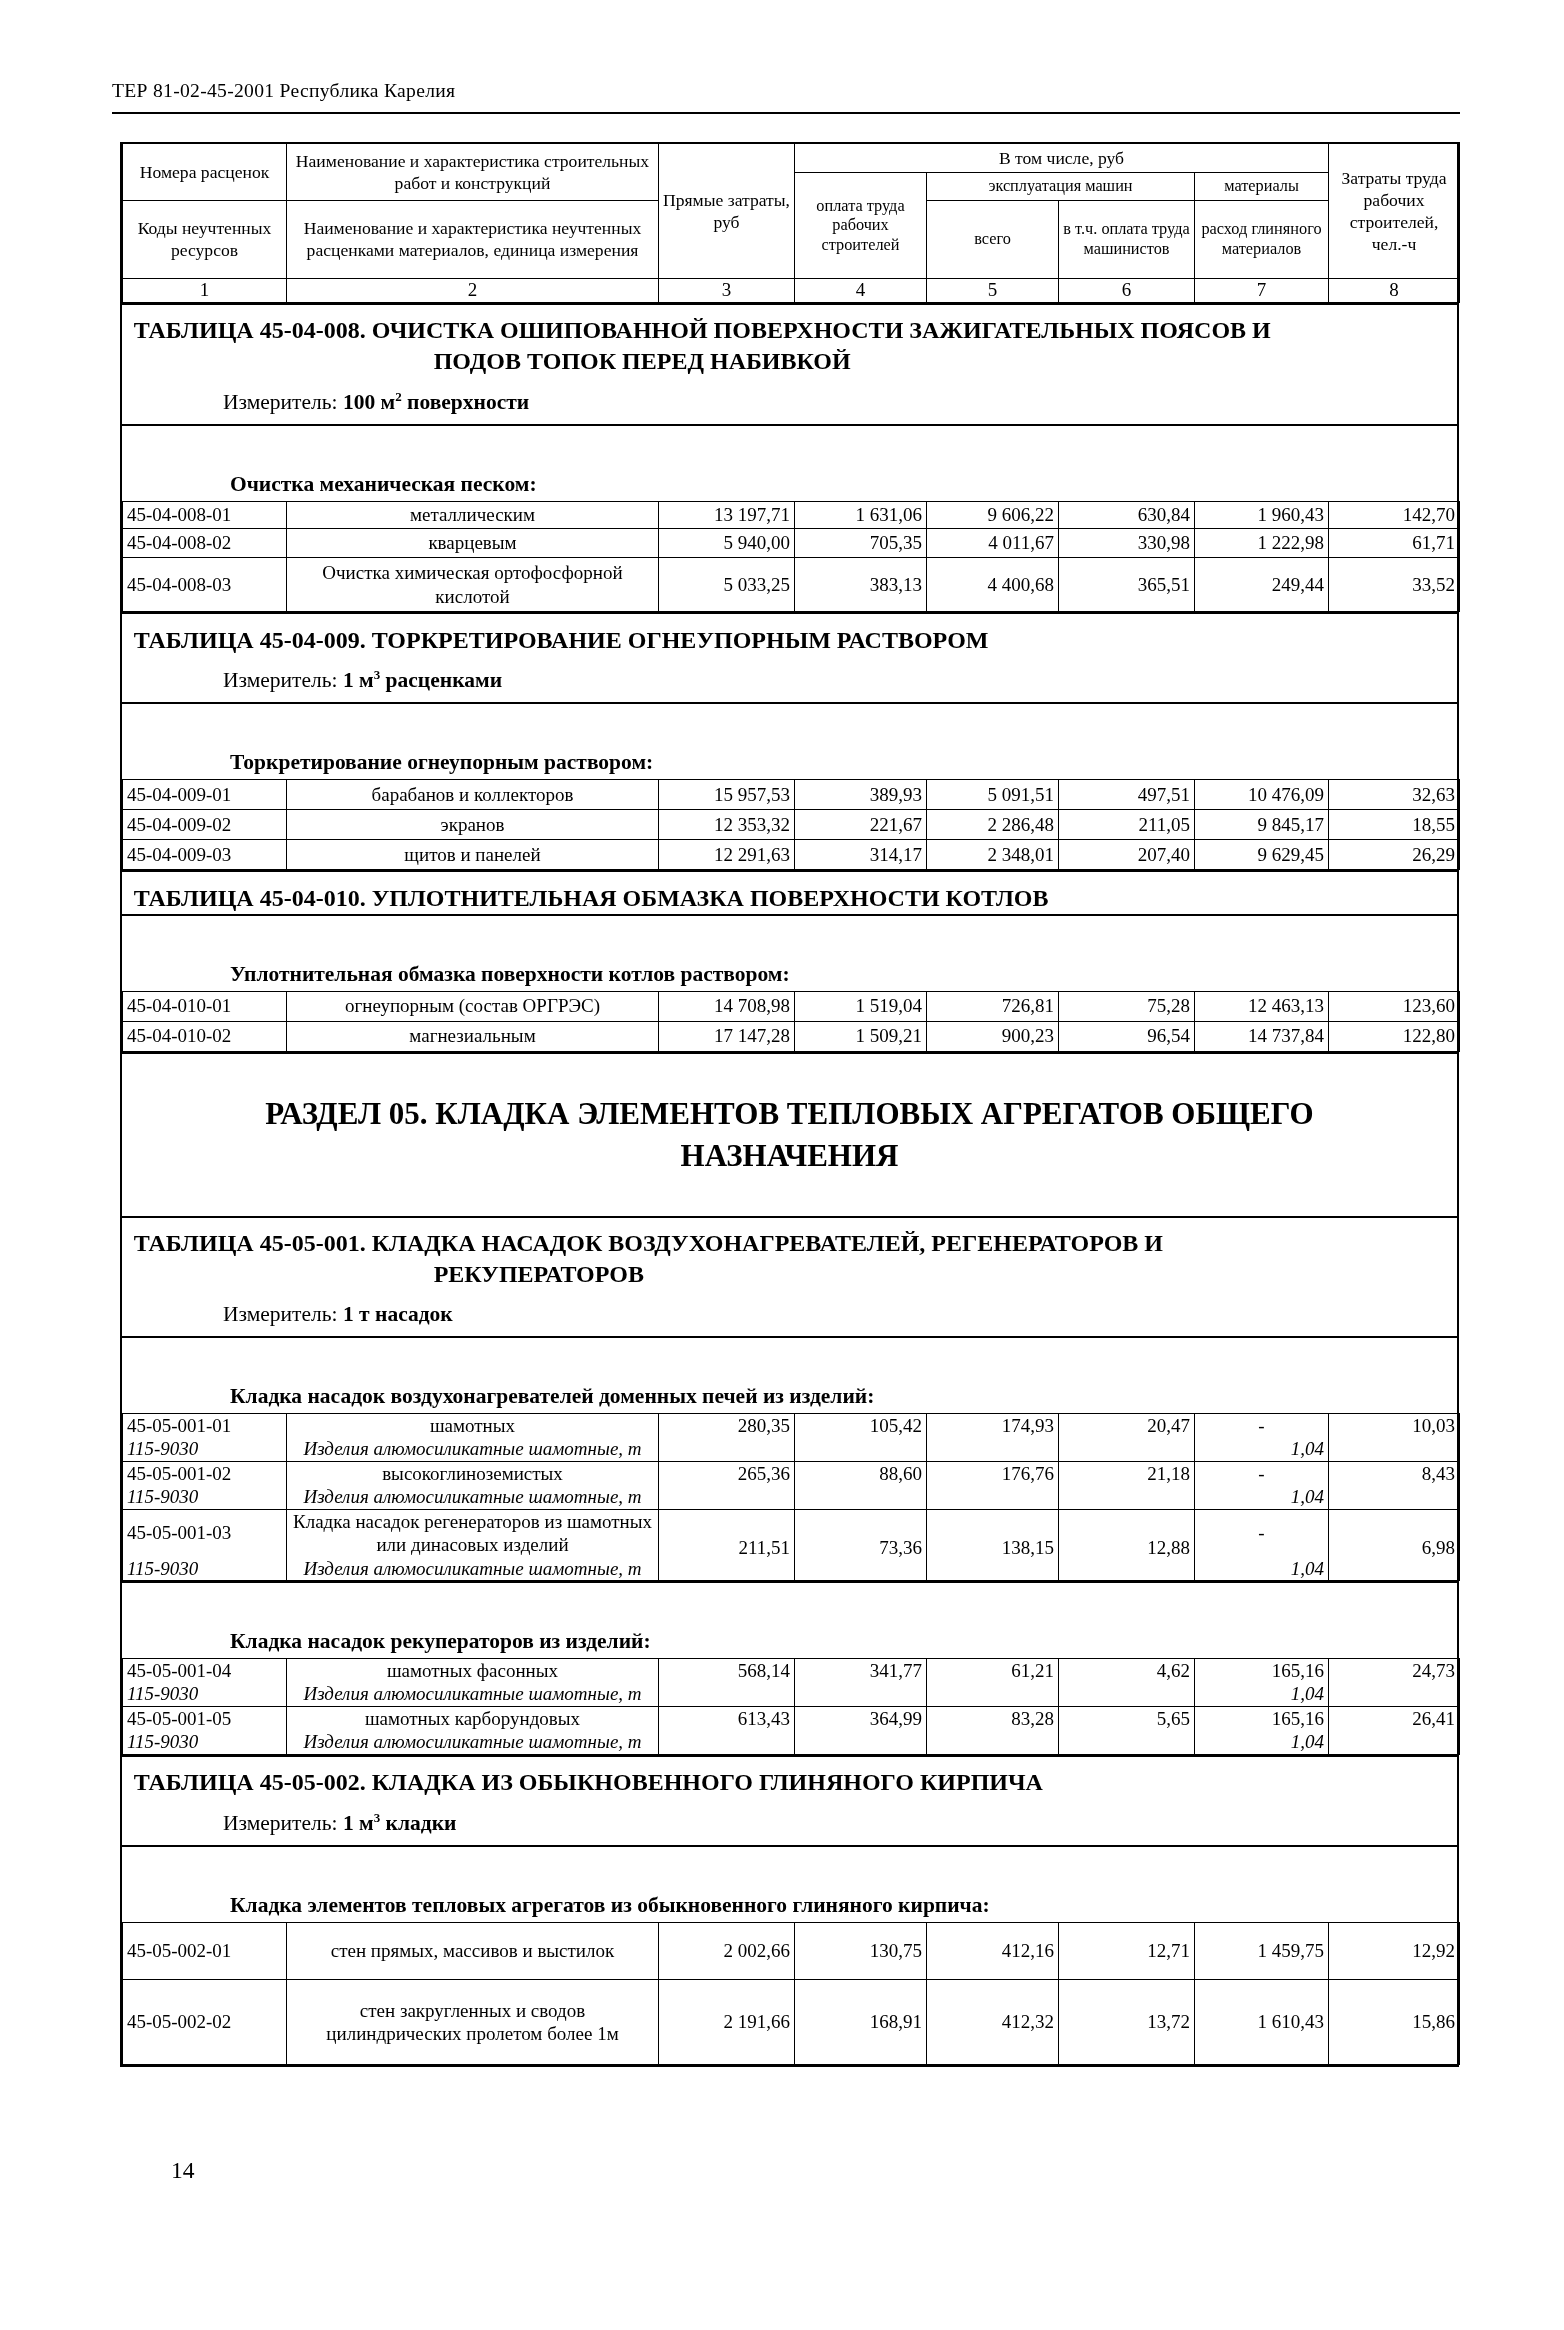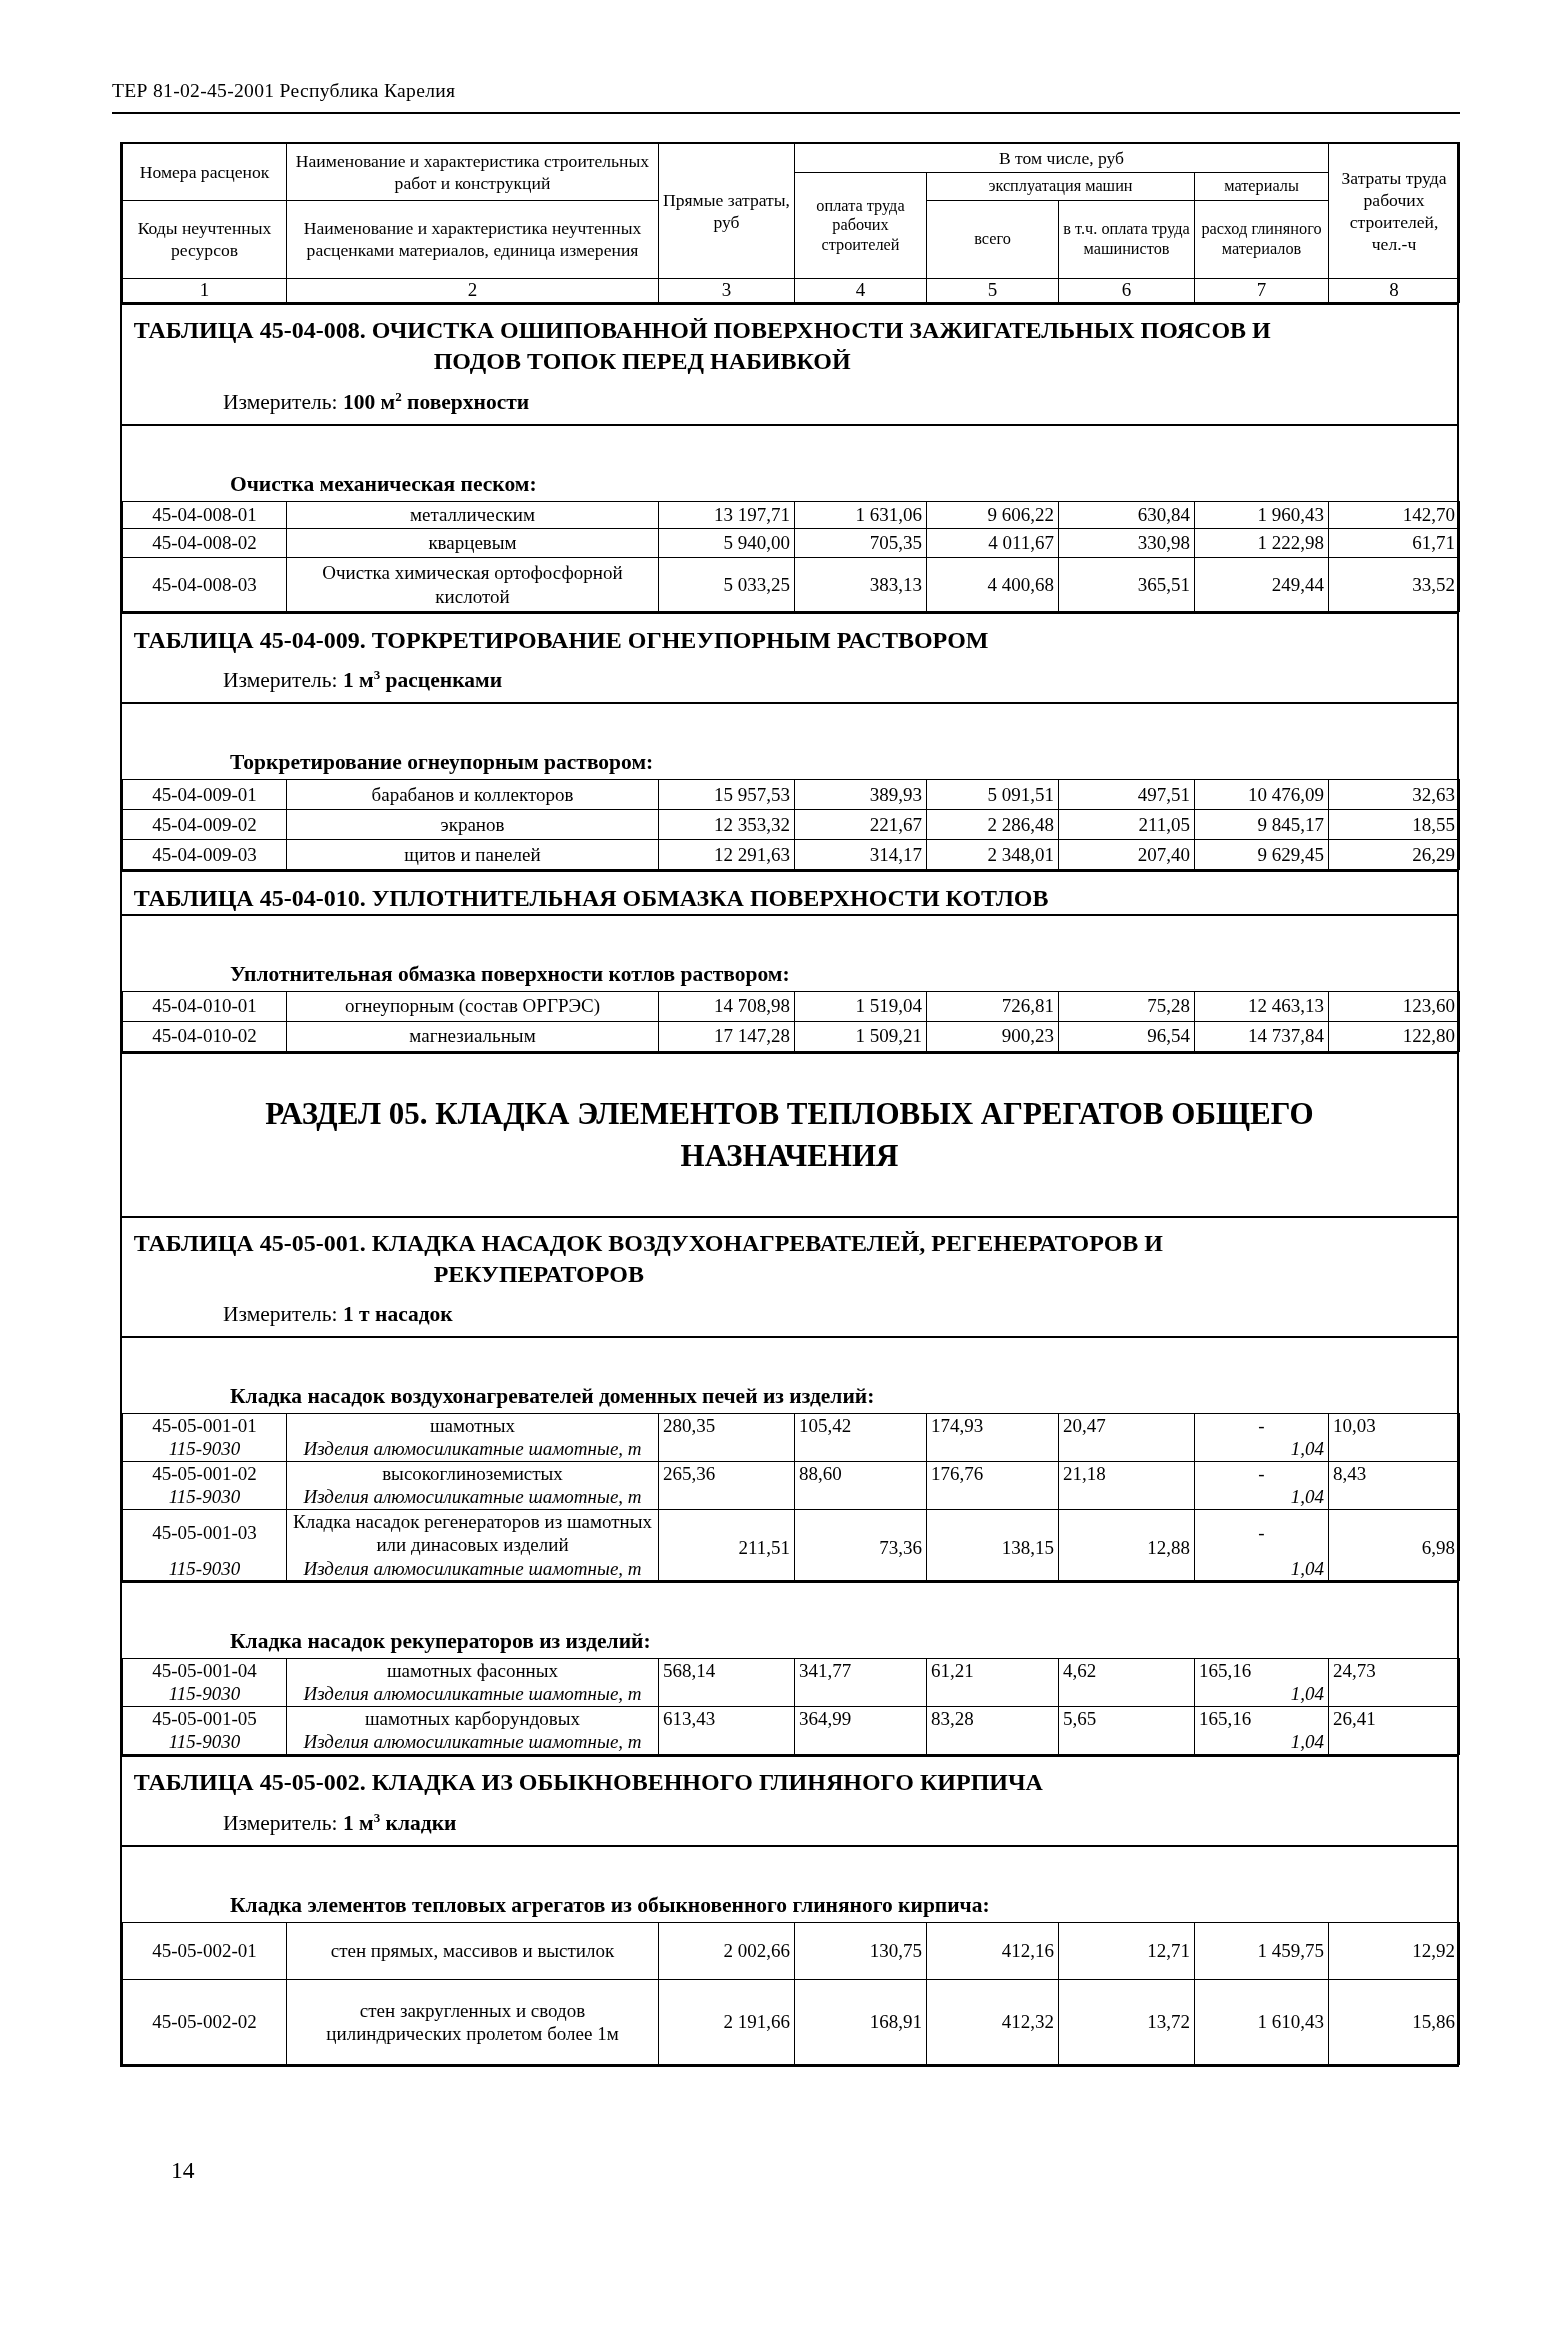--- a/index.html
+++ b/index.html
@@ -14,23 +14,23 @@
   .nums td { text-align:center; font-size:19px; height:23.5px; }
   .section-block { border-top:2.6px solid #000; position:relative; }
   .title { font-weight:bold; font-size:24px; line-height:31px; padding:10.4px 5.2px 0 11.7px; }
   .title .cont { display:block; padding-left:300px; }
   .meter { font-size:21.5px; padding:11.7px 0 9px 101px; }
   .meter b { font-weight:bold; }
   .meter sup { font-size:13px; }
   .sub { font-weight:bold; font-size:21.5px; padding:46px 0 3.9px 108px; border-top:2px solid #000; }
   .razdel { font-weight:bold; font-size:31px; text-align:center; line-height:42px; padding:39px 0 39px 0; border-top:2.6px solid #000; }
   table.rows td { font-size:19px; line-height:23.5px; border:1.3px solid #000; padding:0 3.9px; }
-  table.rows td.code { text-align:center; }
+  table.rows td.code { text-align:left; }
   table.rows td.num { text-align:right; vertical-align:middle; }
-  table.rows td.numtop { vertical-align:top; }
+  table.rows td.numtop { text-align:right; vertical-align:top; }
   table.rows td.name { text-align:center; }
   .it { font-style:italic; font-size:16.3px; line-height:21px; }
   .it-code { font-style:italic; font-size:17.6px; }
   .page-num { position:absolute; left:171px; top:2157px; font-size:23.5px; }
 </style>
 </head>
 <body>
 
 <div class="running-head">ТЕР 81-02-45-2001 Республика Карелия</div>
 <div class="head-rule"></div>

